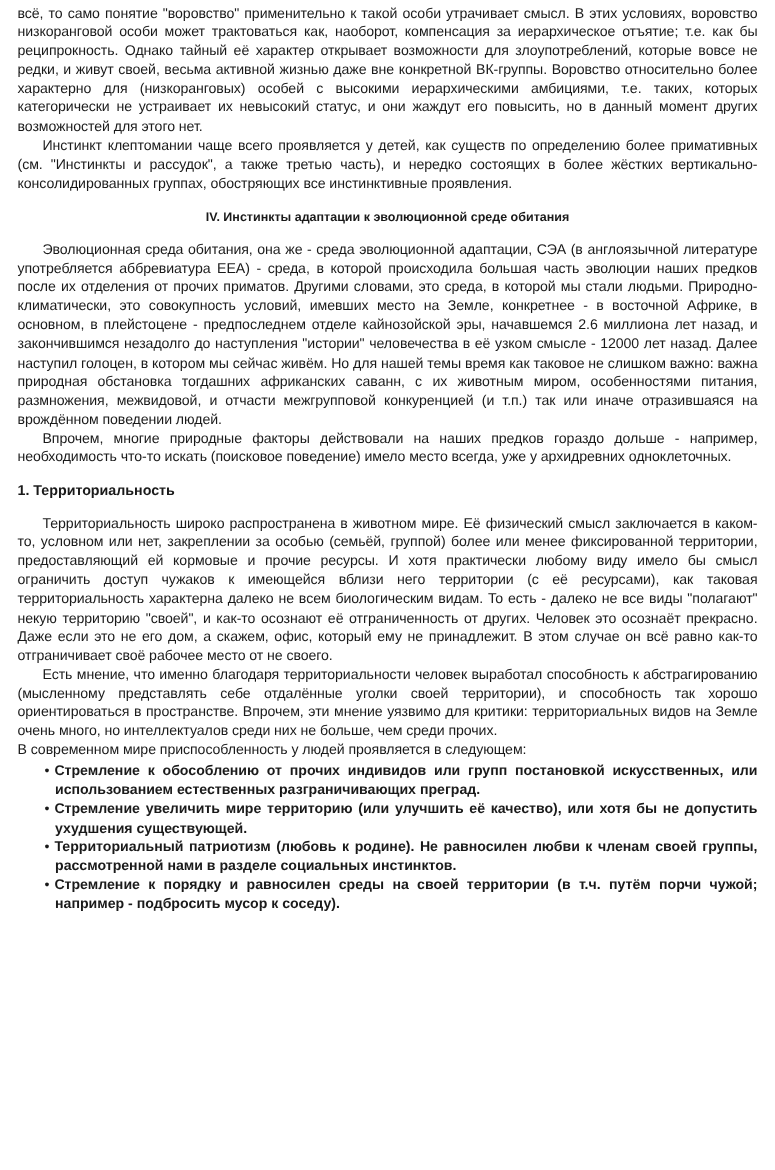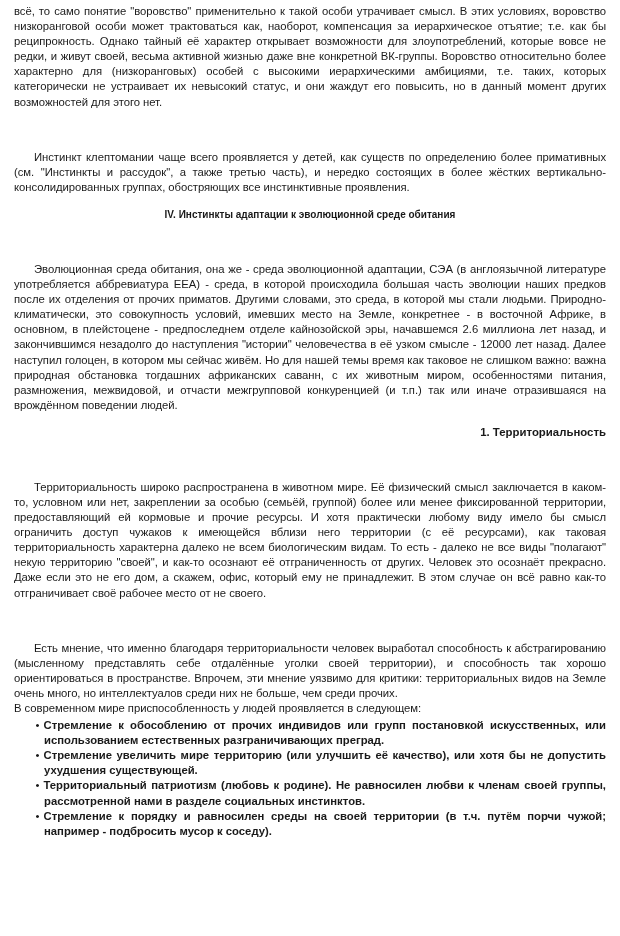--- a/index.html
+++ b/index.html
@@ -24,38 +24,37 @@
   p {
     margin: 0;
     font-size: 11.3px;
     line-height: 15.1px;
     text-align: justify;
     text-justify: inter-word;
     letter-spacing: -0.05px;
   }
   p.indent {
     text-indent: 20px;
-    margin-top: 40px;
   }
   p.cont {
     text-indent: 0;
   }
   h2.heading {
     margin: 12px 0 11px 0;
     font-size: 10px;
     line-height: 15px;
     font-weight: bold;
     text-align: center;
   }
   h3.subheading {
     margin: 12px 0 11px 0;
     font-size: 11.4px;
     line-height: 15px;
     font-weight: bold;
-    text-align: right;
+    text-align: left;
   }
   .bullets {
     margin: 0;
     padding: 0;
     list-style: none;
   }
   .bullets li {
     font-size: 11.3px;
     line-height: 15.1px;
     text-align: justify;
@@ -80,20 +79,21 @@
 
 <div class="page">
 
   <p class="cont">всё, то само понятие "воровство" применительно к такой особи утрачивает смысл. В этих условиях, воровство низкоранговой особи может трактоваться как, наоборот, компенсация за иерархическое отъятие; т.е. как бы реципрокность. Однако тайный её характер открывает возможности для злоупотреблений, которые вовсе не редки, и живут своей, весьма активной жизнью даже вне конкретной ВК-группы. Воровство относительно более характерно для (низкоранговых) особей с высокими иерархическими амбициями, т.е. таких, которых категорически не устраивает их невысокий статус, и они жаждут его повысить, но в данный момент других возможностей для этого нет.</p>
 
   <p class="indent">Инстинкт клептомании чаще всего проявляется у детей, как существ по определению более примативных (см. "Инстинкты и рассудок", а также третью часть), и нередко состоящих в более жёстких вертикально-консолидированных группах, обостряющих все инстинктивные проявления.</p>
 
   <h2 class="heading">IV. Инстинкты адаптации к эволюционной среде обитания</h2>
 
   <p class="indent">Эволюционная среда обитания, она же - среда эволюционной адаптации, СЭА (в англоязычной литературе употребляется аббревиатура ЕЕА) - среда, в которой происходила большая часть эволюции наших предков после их отделения от прочих приматов. Другими словами, это среда, в которой мы стали людьми. Природно-климатически, это совокупность условий, имевших место на Земле, конкретнее - в восточной Африке, в основном, в плейстоцене - предпоследнем отделе кайнозойской эры, начавшемся 2.6 миллиона лет назад, и закончившимся незадолго до наступления "истории" человечества в её узком смысле - 12000 лет назад. Далее наступил голоцен, в котором мы сейчас живём. Но для нашей темы время как таковое не слишком важно: важна природная обстановка тогдашних африканских саванн, с их животным миром, особенностями питания, размножения, межвидовой, и отчасти межгрупповой конкуренцией (и т.п.) так или иначе отразившаяся на врождённом поведении людей.</p>
+  <p class="indent">Впрочем, многие природные факторы действовали на наших предков гораздо дольше - например, необходимость что-то искать (поисковое поведение) имело место всегда, уже у архидревних одноклеточных.</p>
 
   <h3 class="subheading">1. Территориальность</h3>
 
   <p class="indent">Территориальность широко распространена в животном мире. Её физический смысл заключается в каком-то, условном или нет, закреплении за особью (семьёй, группой) более или менее фиксированной территории, предоставляющий ей кормовые и прочие ресурсы. И хотя практически любому виду имело бы смысл ограничить доступ чужаков к имеющейся вблизи него территории (с её ресурсами), как таковая территориальность характерна далеко не всем биологическим видам. То есть - далеко не все виды "полагают" некую территорию "своей", и как-то осознают её отграниченность от других. Человек это осознаёт прекрасно. Даже если это не его дом, а скажем, офис, который ему не принадлежит. В этом случае он всё равно как-то отграничивает своё рабочее место от не своего.</p>
   <p class="indent">Есть мнение, что именно благодаря территориальности человек выработал способность к абстрагированию (мысленному представлять себе отдалённые уголки своей территории), и способность так хорошо ориентироваться в пространстве. Впрочем, эти мнение уязвимо для критики: территориальных видов на Земле очень много, но интеллектуалов среди них не больше, чем среди прочих.</p>
   <p class="cont">В современном мире приспособленность у людей проявляется в следующем:</p>
 
   <div class="gap-small"></div>
 
   <ul class="bullets">

